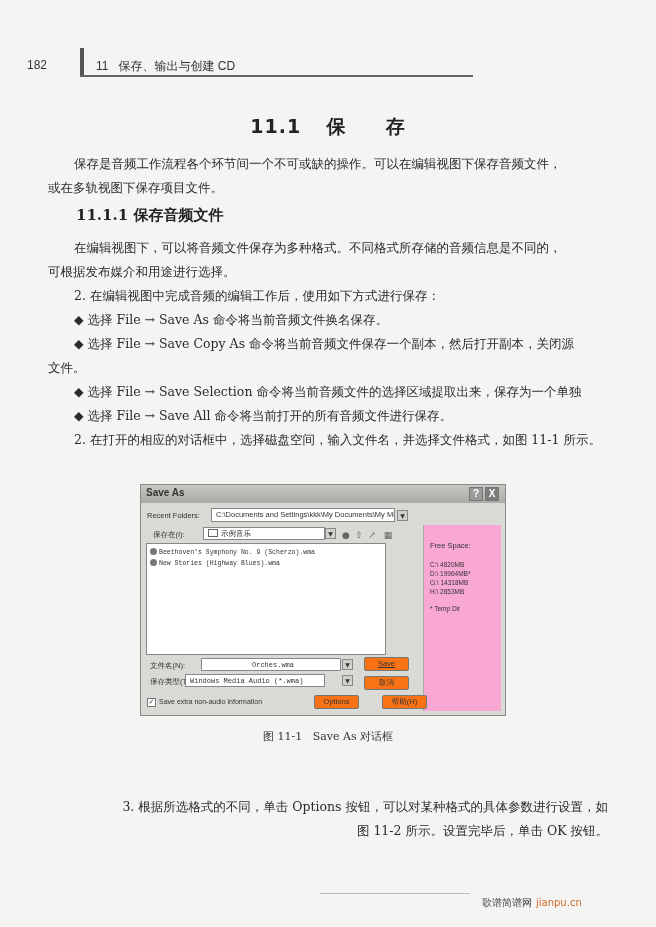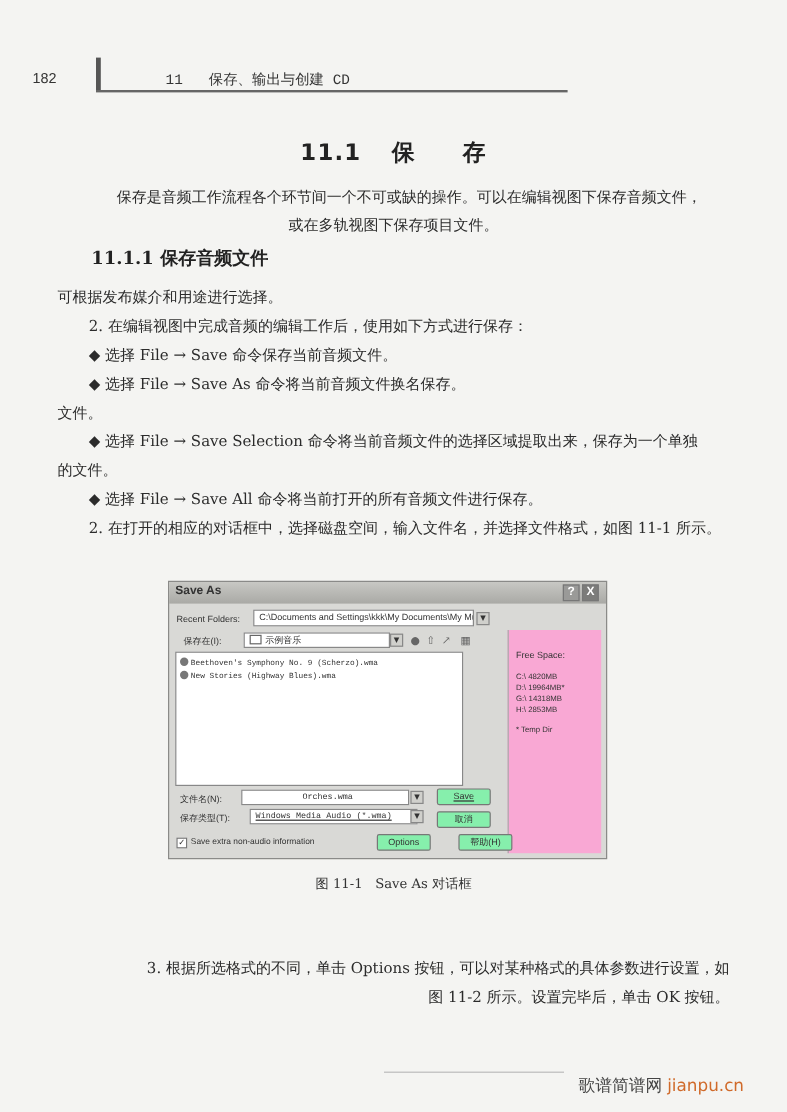--- a/index.html
+++ b/index.html
@@ -8,21 +8,21 @@
     background: #f4f4f2;
     font-family: "DejaVu Serif", "Liberation Serif", serif;
     color: #2a2a2a;
   }
   .abs { position: absolute; }
 
   
   .page-num { left: 27px; top: 58px; font-family: "Liberation Sans", sans-serif; font-size: 12px; color: #333; }
   .header-bar { left: 80px; top: 48px; width: 4px; height: 28px; background: #555; }
   .header-rule { left: 80px; top: 75px; width: 393px; height: 2px; background: #666; }
-  .chapter-title { left: 96px; top: 58px; font-family: Liberation Mono, monospace; font-size: 12px; color: #333; margin-left: 42px; }
+  .chapter-title { left: 96px; top: 58px; font-family: Liberation Sans, sans-serif; font-size: 12px; color: #333; }
 
   .section-title { left: 0; width: 656px; top: 114px; text-align: center; font-family: "DejaVu Sans", sans-serif; font-weight: bold; font-size: 19px; color: #222; letter-spacing: 1px; }
   .section-title .gap { display: inline-block; width: 24px; }
 
   .para { left: 48px; width: 560px; font-size: 12.5px; line-height: 24px; color: #2b2b2b; }
   .para .indent { display: inline-block; width: 26px; }
 
   .subsection { left: 76px; top: 206px; font-size: 15px; font-weight: bold; color: #222; }
   .subsection .num { }
 
@@ -40,65 +40,65 @@
   .dd { width: 11px; height: 11px; background: #d0d0cc; border: 1px solid #888; box-sizing: border-box; font-size: 6px; line-height: 9px; text-align: center; color: #333; }
 
   .filelist { left: 5px; top: 58px; width: 240px; height: 112px; background: #fff; border: 1px solid #888; box-sizing: border-box; }
   .file-item { left: 3px; font-family: "Liberation Mono", monospace; font-size: 6.5px; color: #333; white-space: nowrap; }
   .file-icon { display: inline-block; width: 7px; height: 7px; border-radius: 50%; background: #777; margin-right: 2px; vertical-align: -1px; }
 
   .freepanel { left: 282px; top: 40px; width: 78px; height: 186px; background: #f9a8d4; border-left: 1px solid #aaa; box-sizing: border-box; }
   .free-title { left: 6px; top: 16px; font-family: "Liberation Sans", sans-serif; font-size: 7.5px; color: #333; }
   .free-line { left: 6px; font-family: "Liberation Sans", sans-serif; font-size: 6.5px; color: #333; white-space: nowrap; }
 
-  .btn { background: #86efac; border: 1px solid #777; box-sizing: border-box; font-family: "Liberation Sans", sans-serif; font-size: 7.5px; text-align: center; line-height: 12px; color: #333; border-radius: 2px; }
+  .btn { background: #f97316; border: 1px solid #777; box-sizing: border-box; font-family: "Liberation Sans", sans-serif; font-size: 7.5px; text-align: center; line-height: 12px; color: #333; border-radius: 2px; }
   .chk { left: 6px; top: 213px; width: 9px; height: 9px; background: #fff; border: 1px solid #777; box-sizing: border-box; font-size: 7px; line-height: 7px; text-align: center; color: #333; }
   .chk-label { left: 18px; top: 213px; font-family: "Liberation Sans", sans-serif; font-size: 7px; color: #333; }
   .toolicon { top: 45px; width: 10px; height: 10px; font-size: 9px; line-height: 10px; text-align: center; color: #666; }
 
   .caption { left: 0; width: 656px; top: 729px; text-align: center; font-size: 11px; color: #333; }
 
-  .watermark { left: 482px; top: 896px; font-family: "DejaVu Sans", sans-serif; font-size: 14px; color: #444; }
+  .watermark { left: 482px; top: 896px; font-family: "DejaVu Sans", sans-serif; font-size: 10px; color: #444; }
   .watermark .url { color: #d06a2a; margin-left: 4px; }
   .footer-rule { left: 320px; top: 893px; width: 150px; height: 1px; background: #bbb; }
 </style>
 </head>
 <body>
 
 <div class="abs page-num">182</div>
 <div class="abs header-bar"></div>
 <div class="abs chapter-title" style="white-space:pre;">11   保存、输出与创建 CD</div>
 <div class="abs header-rule"></div>
 
 <div class="abs section-title">
   <span>11.1</span>
   <span style="display:inline-block;width:10px;"></span>
   <span>保</span>
   <span class="gap"></span>
   <span>存</span>
 </div>
 
-<div class="abs para" style="top:152px;text-align:center;">
+<div class="abs para" style="top:152px;">
   <div><span class="indent"></span><span>保存是音频工作流程各个环节间一个不可或缺的操作。可以在编辑视图下保存音频文件，</span></div>
   <div><span>或在多轨视图下保存项目文件。</span></div>
 </div>
 
 <div class="abs subsection">
   <span class="num">11.1.1</span>
   <span>保存音频文件</span>
 </div>
 
 <div class="abs para" style="top:236px;">
+  <div><span class="indent"></span><span>在编辑视图下，可以将音频文件保存为多种格式。不同格式所存储的音频信息是不同的，</span></div>
   <div><span>可根据发布媒介和用途进行选择。</span></div>
   <div><span class="indent"></span><span>2. 在编辑视图中完成音频的编辑工作后，使用如下方式进行保存：</span></div>
-  <div><span class="indent"></span><span>◆ 选择 File → Save 命令保存当前音频文件。</span></div>
   <div><span class="indent"></span><span>◆ 选择 File → Save As 命令将当前音频文件换名保存。</span></div>
+  <div><span class="indent"></span><span>◆ 选择 File → Save Copy As 命令将当前音频文件保存一个副本，然后打开副本，关闭源</span></div>
   <div><span>文件。</span></div>
   <div><span class="indent"></span><span>◆ 选择 File → Save Selection 命令将当前音频文件的选择区域提取出来，保存为一个单独</span></div>
-  <div><span>的文件。</span></div>
   <div><span class="indent"></span><span>◆ 选择 File → Save All 命令将当前打开的所有音频文件进行保存。</span></div>
   <div><span class="indent"></span><span>2. 在打开的相应的对话框中，选择磁盘空间，输入文件名，并选择文件格式，如图 11-1 所示。</span></div>
 </div>
 
 <div class="abs dialog">
   <div class="abs titlebar">
     <span class="abs title">Save As</span>
     <div class="abs tb-btn tb-help">?</div>
     <div class="abs tb-btn tb-close">X</div>
   </div>
@@ -134,21 +134,21 @@
     <span class="abs free-line" style="top:63px;">H:\  2853MB</span>
     <span class="abs free-line" style="top:80px;">* Temp Dir</span>
   </div>
 
   <span class="abs lbl" style="left:9px;top:176px;">文件名(N):</span>
   <div class="abs field" style="left:60px;top:173px;width:140px;height:13px;text-align:center;">Orches.wma</div>
   <div class="abs dd" style="left:201px;top:174px;">▼</div>
   <div class="abs btn" style="left:223px;top:172px;width:45px;height:14px;"><span style="text-decoration:underline;">Save</span></div>
 
   <span class="abs lbl" style="left:9px;top:192px;">保存类型(T):</span>
-  <div class="abs field" style="left:67px;top:189px;width:140px;height:13px;text-decoration:underline;">Windows Media Audio (*.wma)</div>
+  <div class="abs field" style="left:44px;top:189px;width:140px;height:13px;">Windows Media Audio (*.wma)</div>
   <div class="abs dd" style="left:201px;top:190px;">▼</div>
   <div class="abs btn" style="left:223px;top:191px;width:45px;height:14px;">取消</div>
 
   <div class="abs chk">✓</div>
   <span class="abs chk-label">Save extra non-audio information</span>
   <div class="abs btn" style="left:173px;top:210px;width:45px;height:14px;">Options</div>
   <div class="abs btn" style="left:223px;top:210px;width:45px;height:14px;margin-left:18px;">帮助(H)</div>
 </div>
 
 <div class="abs caption" style="white-space:pre;">图 11-1   Save As 对话框</div>

